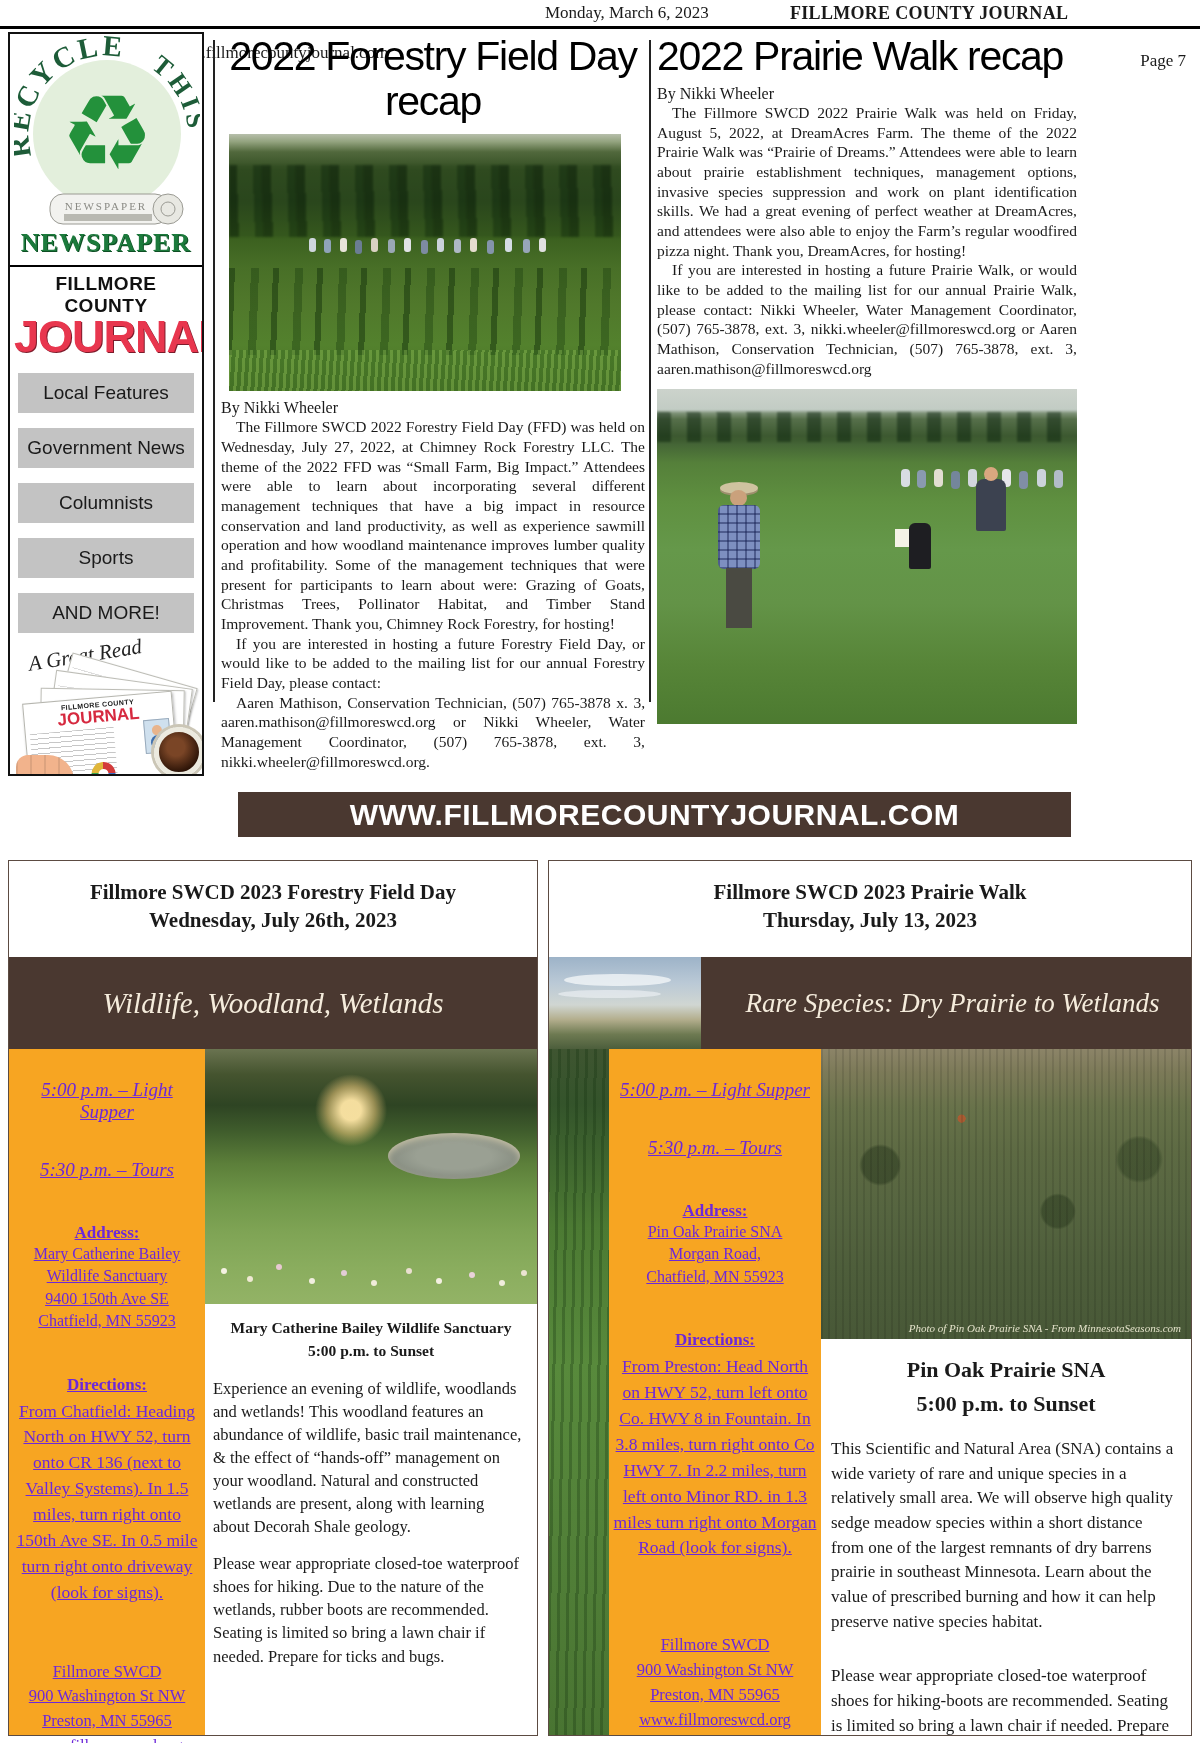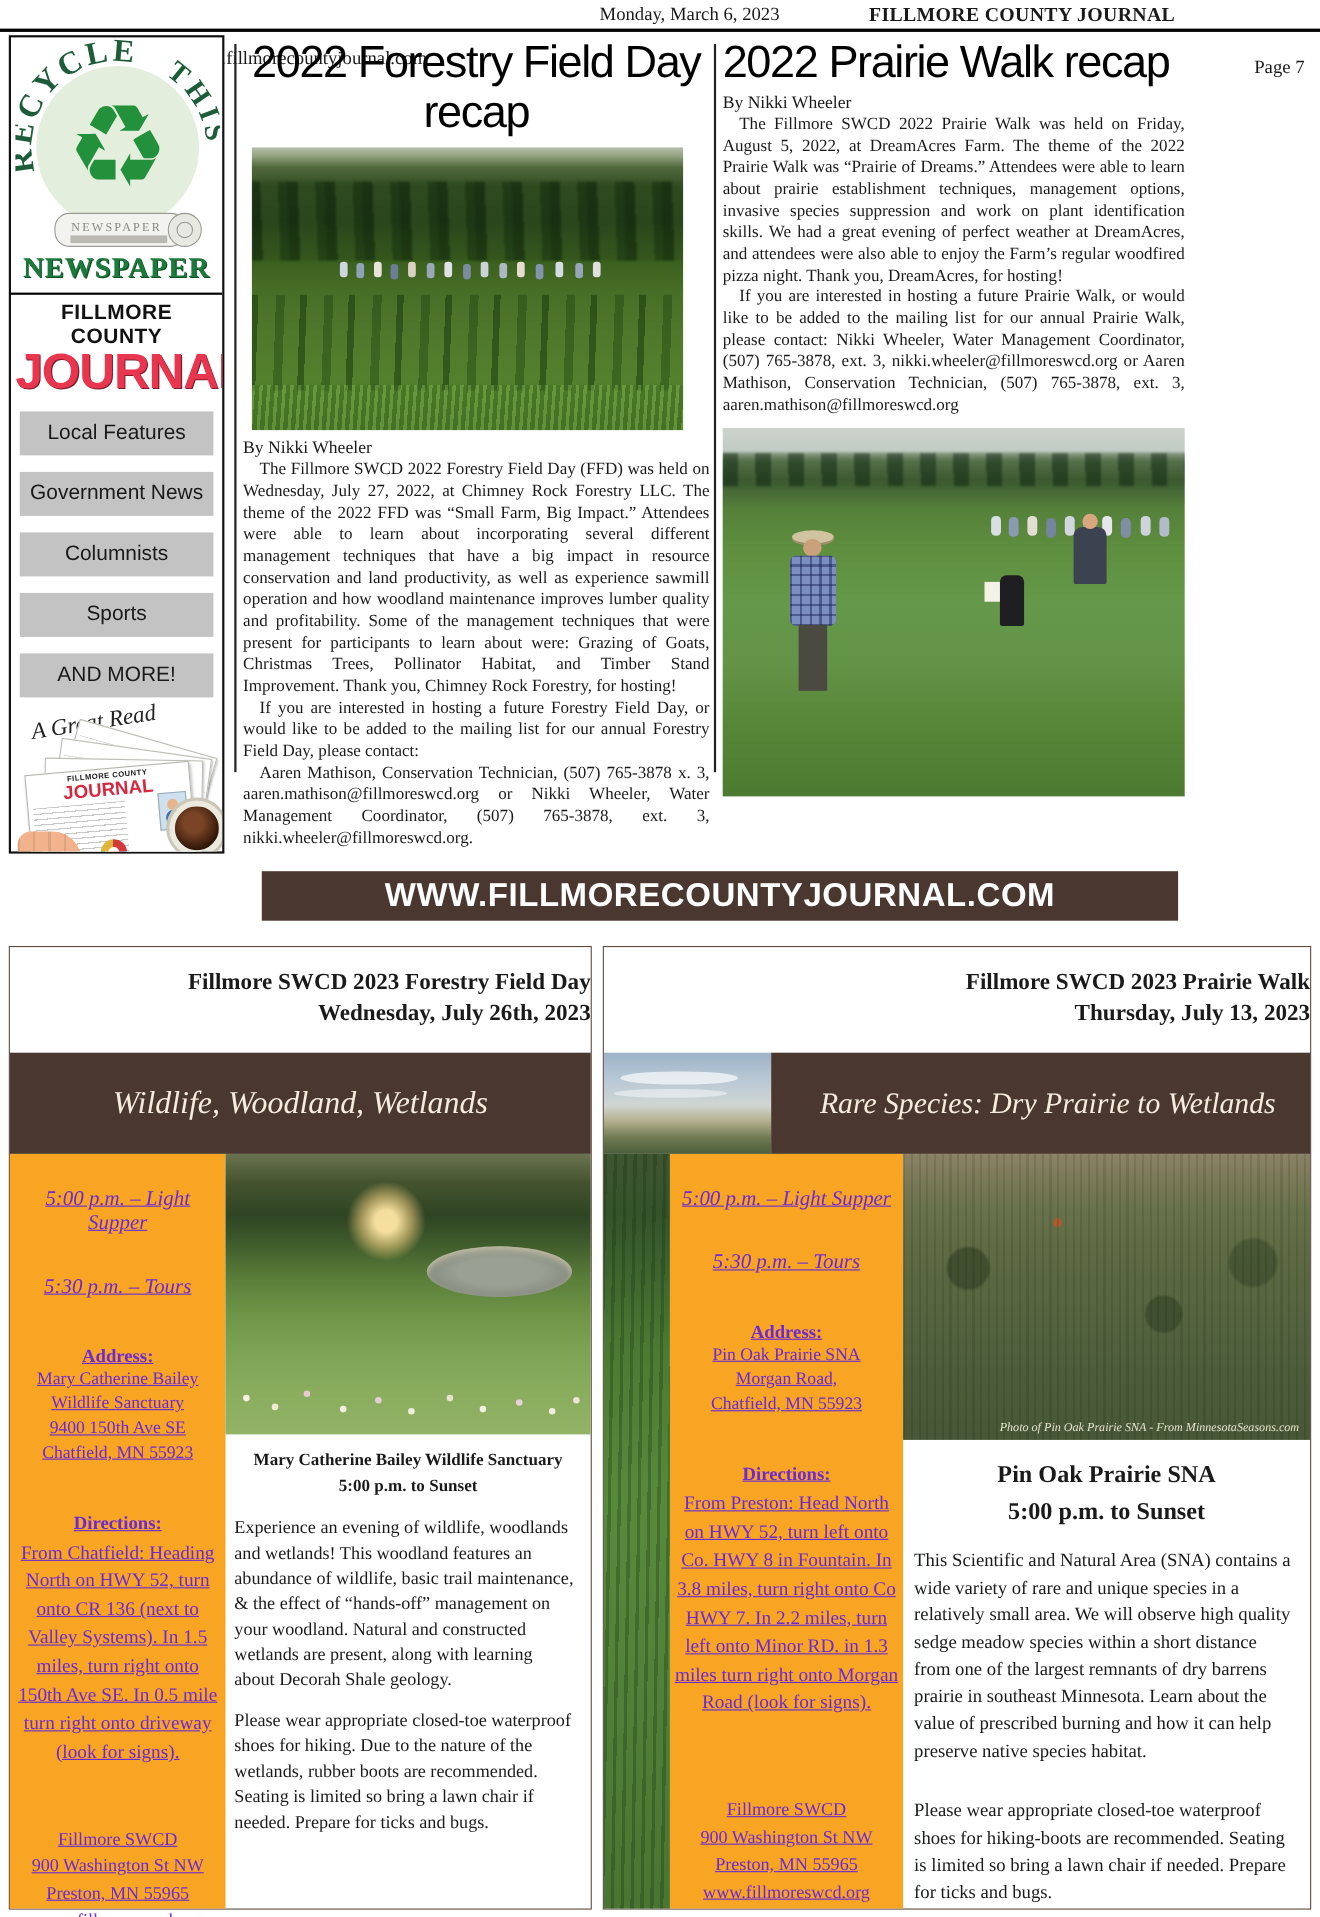--- a/index.html
+++ b/index.html
@@ -77,21 +77,21 @@
     background-image:repeating-linear-gradient(0deg, rgba(20,30,80,.45) 0 2px, transparent 2px 9px), repeating-linear-gradient(90deg, rgba(20,30,80,.45) 0 2px, transparent 2px 9px); }
   .walker .legs { position:absolute; left:10px; top:86px; width:26px; height:60px; background:#4a4a42; }
 
   
   .site-banner { position:absolute; left:238px; top:792px; width:833px; height:45px; background:#4a3830; color:#fff; display:flex; align-items:center; justify-content:center; font-family:"Liberation Sans", sans-serif; font-weight:bold; font-size:30px; letter-spacing:.5px; transform-origin:center; }
 
   
   .flyer { position:absolute; top:860px; height:876px; border:1px solid #5c4b42; background:#fff; display:flex; flex-direction:column; }
   .flyer-left { left:8px; width:530px; }
   .flyer-right { left:548px; width:644px; }
-  .flyer-header { height:96px; text-align:right; padding-top:17px; }
+  .flyer-header { height:96px; text-align:center; padding-top:17px; }
   .flyer-title { font-weight:bold; font-size:21px; line-height:1.35; }
   .flyer-banner { background:#4a3830; color:#f5ecdc; display:flex; align-items:center; justify-content:center; font-style:italic; font-size:29px; height:92px; }
   .banner-row { display:flex; height:92px; }
   .banner-row .flyer-banner { flex:1; font-size:27px;padding-left:13px; }
   .flyer-body { flex:1; display:flex; min-height:0; }
   .orange-col { background:#f7a522; color:#6d28d9; text-align:center; padding:4px 4px;text-decoration:underline; }
   .flyer-left .orange-col { width:196px; }
   .flyer-right .orange-col { width:212px; }
   .sched { font-style:italic; font-size:19px; margin-top:36px; }
   .sched.first { margin-top:26px; }
@@ -107,21 +107,21 @@
   .pond { position:absolute; right:5%; top:33%; width:132px; height:46px; border-radius:50%; background:radial-gradient(#9aa093 0 40%, #767d72 100%); box-shadow:inset 0 3px 6px rgba(255,240,200,.5); }
   .flowers { position:absolute; left:16px; bottom:30px; width:6px; height:6px; border-radius:50%; background:#f5f2e2;
     box-shadow:26px 8px 0 #efe9d4,55px -4px 0 #e8c9d2,88px 10px 0 #f2efe0,120px 2px 0 #e3cdd6,150px 12px 0 #f0ecda,185px 0 0 #eadfd0,215px 10px 0 #f4f0e2,248px 4px 0 #e9d2da,278px 12px 0 #f1eddd,300px 2px 0 #ecE4d2; }
   .caption { margin-top:12px; font-weight:bold; font-size:15.5px; line-height:1.5; text-align:center; }
   .flyer-main p { font-size:16.5px; line-height:1.4; margin:14px 12px 0 8px; }
   .strip { position:relative; }
   .strip-top { width:152px; background:linear-gradient(180deg,#9db3c8 0,#bac9d6 28%,#d0d6d2 52%,#b3ae8d 68%,#6e7a52 84%,#4c5e3c 100%); }
   .strip-top::before { content:""; position:absolute; left:10%; top:18%; width:70%; height:14%; border-radius:50%; background:rgba(245,248,250,.75); box-shadow:-8px 14px 0 -2px rgba(240,244,247,.6); }
   .strip-side { width:60px; background:linear-gradient(180deg,#3f5531 0,#34542b 8%,#4c7a33 26%,#588a3c 46%,#538239 68%,#497432 100%); }
   .strip-side::after { content:""; position:absolute; inset:0; background:repeating-linear-gradient(91deg, rgba(20,50,15,.3) 0 3px, transparent 3px 9px); }
-  .ph-pinoak { width:100%; height:260px;
+  .ph-pinoak { width:100%; height:290px;
     background:radial-gradient(circle 7px at 38% 24%, rgba(176,90,48,.9) 0 55%, transparent 62%),
       radial-gradient(circle 30px at 16% 40%, rgba(25,40,18,.4) 0 60%, transparent 70%),
       radial-gradient(circle 26px at 64% 56%, rgba(28,44,20,.38) 0 60%, transparent 70%),
       radial-gradient(circle 34px at 86% 38%, rgba(30,48,22,.35) 0 60%, transparent 70%),
       linear-gradient(180deg,#8c8468 0,#7c7a58 8%,#68724a 20%,#5d6a43 36%,#566540 55%,#4e5e3b 75%,#485837 100%); }
   .ph-pinoak::before { content:""; position:absolute; inset:0; background:repeating-linear-gradient(90deg, rgba(0,0,0,.1) 0 2px, transparent 2px 7px); }
   .photo-credit { position:absolute; bottom:5px; right:10px; font-style:italic; font-size:11px; color:rgba(255,250,228,.85); z-index:2; }
   .big-caption { font-size:22px; font-weight:bold; text-align:center; line-height:1.55; margin-top:14px; }
   .flyer-right .flyer-main p { font-size:17px; line-height:1.45; margin:16px 14px 0 10px; }
   .flyer-right .flyer-main p.second { margin-top:30px; }

